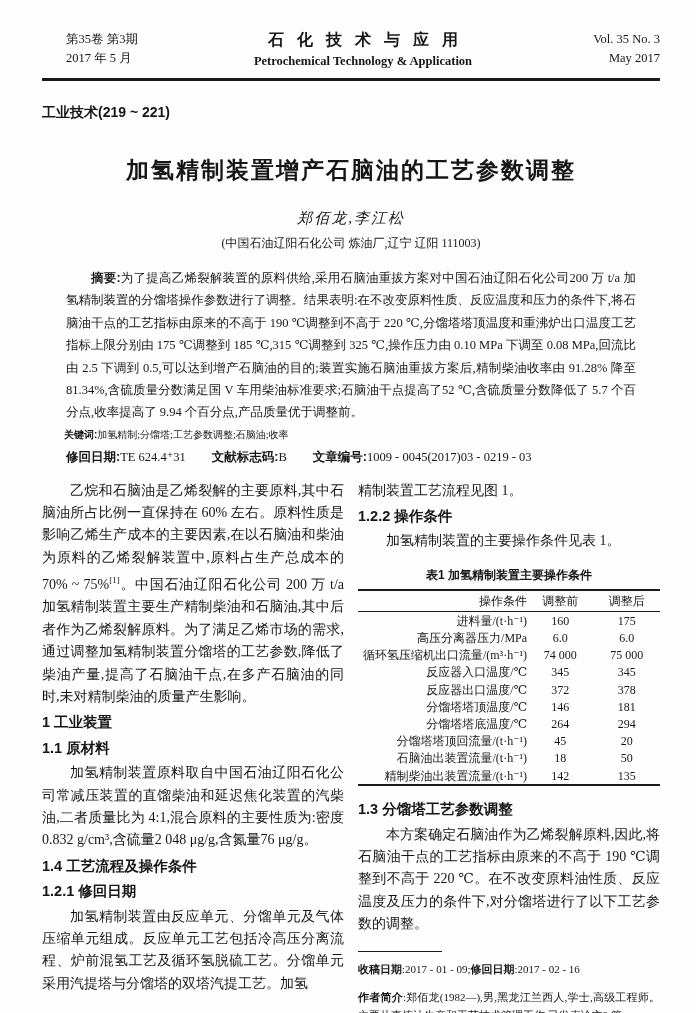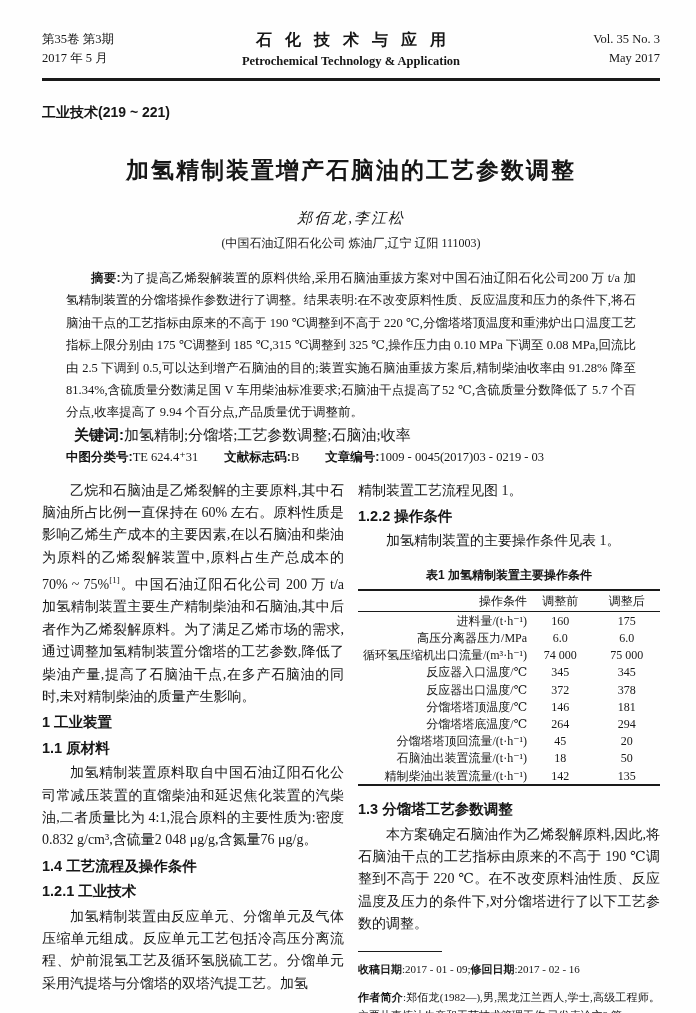--- a/index.html
+++ b/index.html
@@ -3,40 +3,40 @@
 <meta charset="utf-8">
 <style>
   html,body{margin:0;padding:0;background:#e8e8e8;}
   .page{
     width:696px;height:1013px;background:#fefefe;color:#161616;
     font-family:"Liberation Serif","DejaVu Serif",serif;
     position:relative;overflow:hidden;box-sizing:border-box;
     padding:30px 36px 16px 42px;margin:0 auto;
   }
   
-  .jheader{display:flex;justify-content:space-between;align-items:flex-start;}
+  .jheader{display:flex;justify-content:space-between;align-items:flex-start;margin-left:24px;}
   .jh-left,.jh-right{font-size:12.5px;line-height:19px;width:150px;}
   .jh-right{text-align:right;}
   .jh-center{text-align:center;flex:1;}
   .jh-cn{font-size:16px;font-weight:bold;letter-spacing:13px;padding-left:13px;
          font-family:"Liberation Sans","DejaVu Sans",sans-serif;}
   .jh-en{font-size:12.5px;margin-top:3px;font-weight:bold;}
   .head-rule{height:3px;background:#1a1a1a;margin-top:9px;}
   
   .section-label{font-weight:bold;font-size:14px;margin-top:23px;
          font-family:"Liberation Sans","DejaVu Sans",sans-serif;}
   .title{text-align:center;font-size:23px;font-weight:bold;margin-top:33px;letter-spacing:2px;
          font-family:"Liberation Sans","DejaVu Sans",sans-serif;}
   .authors{text-align:center;font-size:15px;margin-top:23px;font-style:italic;letter-spacing:2px;}
   .affiliation{text-align:center;font-size:12px;margin-top:7px;}
   
   .abstract-block{margin:15px 24px 0 24px;font-size:12.5px;line-height:22.4px;
          text-align:justify;text-indent:2em;}
   .lbl{font-weight:bold;font-family:"Liberation Sans","DejaVu Sans",sans-serif;}
-  .meta-line{margin:0 32px;font-size:15px;line-height:22.4px;text-align:justify;}
+  .meta-line{margin:0 22px;font-size:10px;line-height:22.4px;text-align:justify;}
   .clc-line{margin:0 24px;font-size:12.5px;line-height:22.4px;}
   .clc-item{margin-right:26px;}
   
   .columns{display:flex;gap:14px;margin-top:11px;}
   .col{width:302px;font-size:14px;line-height:22.4px;text-align:justify;}
   .para{text-indent:2em;margin:0;}
   .para.noindent{text-indent:0;}
   .bh{font-weight:bold;font-size:14.5px;margin:3px 0;text-indent:0;text-align:left;
       font-family:"Liberation Sans","DejaVu Sans",sans-serif;}
   sup{font-size:9px;}
@@ -77,31 +77,31 @@
   <div class="section-label">工业技术(219 ~ 221)</div>
 
   <div class="title">加氢精制装置增产石脑油的工艺参数调整</div>
   <div class="authors">郑佰龙,李江松</div>
   <div class="affiliation">(中国石油辽阳石化公司 炼油厂,辽宁 辽阳 111003)</div>
 
   <p class="abstract-block"><span class="lbl">摘要:</span><span>为了提高乙烯裂解装置的原料供给,采用石脑油重拔方案对中国石油辽阳石化公司200 万 t/a 加氢精制装置的分馏塔操作参数进行了调整。结果表明:在不改变原料性质、反应温度和压力的条件下,将石脑油干点的工艺指标由原来的不高于 190 ℃调整到不高于 220 ℃,分馏塔塔顶温度和重沸炉出口温度工艺指标上限分别由 175 ℃调整到 185 ℃,315 ℃调整到 325 ℃,操作压力由 0.10 MPa 下调至 0.08 MPa,回流比由 2.5 下调到 0.5,可以达到增产石脑油的目的;装置实施石脑油重拔方案后,精制柴油收率由 91.28% 降至 81.34%,含硫质量分数满足国 V 车用柴油标准要求;石脑油干点提高了52 ℃,含硫质量分数降低了 5.7 个百分点,收率提高了 9.94 个百分点,产品质量优于调整前。</span></p>
 
   <p class="meta-line"><span class="lbl">关键词:</span><span>加氢精制;分馏塔;工艺参数调整;石脑油;收率</span></p>
 
-  <p class="clc-line"><span class="clc-item"><span class="lbl">中图分类号:</span><span>TE 624.4⁺31</span></span><span class="clc-item"><span class="lbl">文献标志码:</span><span>B</span></span><span class="clc-item"><span class="lbl">文章编号:</span><span>1009 - 0045(2017)03 - 0219 - 03</span></span></p>
+  <p class="clc-line"><span class="clc-item"><span class="lbl">修回日期:</span><span>TE 624.4⁺31</span></span><span class="clc-item"><span class="lbl">文献标志码:</span><span>B</span></span><span class="clc-item"><span class="lbl">文章编号:</span><span>1009 - 0045(2017)03 - 0219 - 03</span></span></p>
 
   <div class="columns">
 
     <div class="col">
       <p class="para"><span>乙烷和石脑油是乙烯裂解的主要原料,其中石脑油所占比例一直保持在 60% 左右。原料性质是影响乙烯生产成本的主要因素,在以石脑油和柴油为原料的乙烯裂解装置中,原料占生产总成本的 70% ~ 75%</span><sup>[1]</sup><span>。中国石油辽阳石化公司 200 万 t/a 加氢精制装置主要生产精制柴油和石脑油,其中后者作为乙烯裂解原料。为了满足乙烯市场的需求,通过调整加氢精制装置分馏塔的工艺参数,降低了柴油产量,提高了石脑油干点,在多产石脑油的同时,未对精制柴油的质量产生影响。</span></p>
       <p class="bh">1 工业装置</p>
       <p class="bh">1.1 原材料</p>
       <p class="para">加氢精制装置原料取自中国石油辽阳石化公司常减压装置的直馏柴油和延迟焦化装置的汽柴油,二者质量比为 4:1,混合原料的主要性质为:密度0.832 g/cm³,含硫量2 048 μg/g,含氮量76 μg/g。</p>
       <p class="bh">1.4 工艺流程及操作条件</p>
-      <p class="bh">1.2.1 工业技术</p>
+      <p class="bh">1.2.1 修回日期</p>
       <p class="para">加氢精制装置由反应单元、分馏单元及气体压缩单元组成。反应单元工艺包括冷高压分离流程、炉前混氢工艺及循环氢脱硫工艺。分馏单元采用汽提塔与分馏塔的双塔汽提工艺。加氢</p>
     </div>
 
     <div class="col">
       <p class="para noindent">精制装置工艺流程见图 1。</p>
       <p class="bh">1.2.2 操作条件</p>
       <p class="para">加氢精制装置的主要操作条件见表 1。</p>
 
       <div class="tbl-caption">表1 加氢精制装置主要操作条件</div>
       <table class="opcond">

